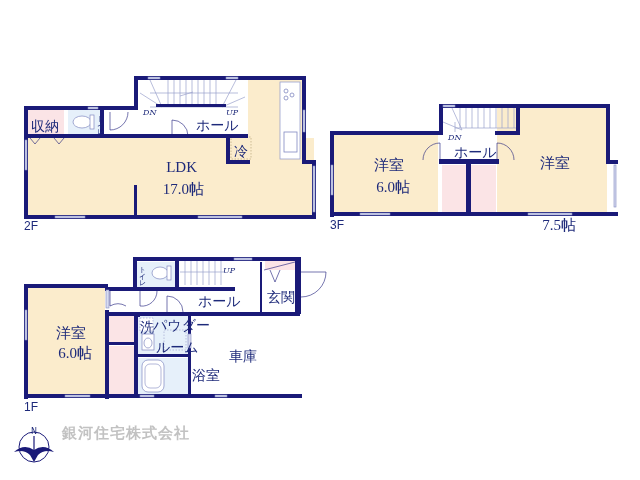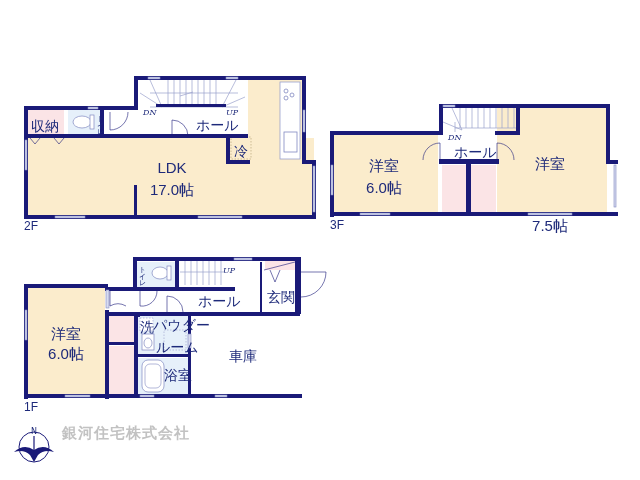--- a/index.html
+++ b/index.html
@@ -1,19 +1,19 @@
 <!DOCTYPE html>
 <html><head>
 <meta charset="utf-8">
 <style>
   html, body { margin: 0; padding: 0; background: #ffffff; }
   body { width: 640px; height: 480px; position: relative; overflow: hidden; font-family: "DejaVu Sans", sans-serif; }
   #plan { position: absolute; left: 0; top: 0; width: 640px; height: 480px; }
   .lbl { position: absolute; color: #1e2a7a; white-space: nowrap; line-height: 1; text-align: center; }
-  .room-big { font-size: 15px; font-family: Liberation Sans, sans-serif; }
+  .room-big { font-size: 15px; font-family: Liberation Serif, serif; text-align: right; }
   .room-sm { font-size: 14px; }
   .floor-lbl { font-size: 12px; color: #1e2a7a; font-family: "Liberation Sans", sans-serif; }
   .stair-lbl { font-size: 8px; font-style: italic; font-weight: normal; font-family: "DejaVu Serif", serif; }
   .vert { writing-mode: vertical-rl; font-size: 7px; letter-spacing: -1px; }
   .company { position: absolute; left: 62px; top: 424px; font-size: 15px; color: #c2c2c2; letter-spacing: 1px; font-family: "DejaVu Sans", sans-serif; font-weight: bold; }
 </style>
 </head>
 <body>
 
 <svg id="plan" viewBox="0 0 640 480" xmlns="http://www.w3.org/2000/svg">
@@ -248,20 +248,20 @@
 <div class="lbl floor-lbl" style="left:330px;top:219px;">3F</div>
 
 <div class="lbl room-big" style="left:46px;top:326px;width:40px;">洋室</div>
 <div class="lbl room-big" style="left:40px;top:346px;width:52px;">6.0帖</div>
 <div class="lbl vert" style="left:138px;top:261px;">トイレ</div>
 <div class="lbl room-sm" style="left:198px;top:294px;width:30px;">ホール</div>
 <div class="lbl room-sm" style="left:266px;top:290px;width:30px;">玄関</div>
 <div class="lbl room-sm" style="left:140px;top:320px;width:13px;">洗</div>
 <div class="lbl room-sm" style="left:153px;top:318px;width:36px;">パウダー</div>
 <div class="lbl room-sm" style="left:156px;top:328px;width:30px;margin-top:12px;">ルーム</div>
-<div class="lbl room-sm" style="left:164px;top:368px;width:24px;">浴室</div>
+<div class="lbl room-sm" style="left:164px;top:368px;width:24px;padding-left:28px;">浴室</div>
 <div class="lbl room-sm" style="left:228px;top:349px;width:30px;">車庫</div>
 <div class="lbl stair-lbl" style="left:223px;top:267px;">UP</div>
 <div class="lbl floor-lbl" style="left:24px;top:401px;">1F</div>
 
 <div class="lbl" style="left:29px;top:428px;font-size:8px;width:10px;">N</div>
 
 <div class="company">銀河住宅株式会社</div>
 
 </body></html>

